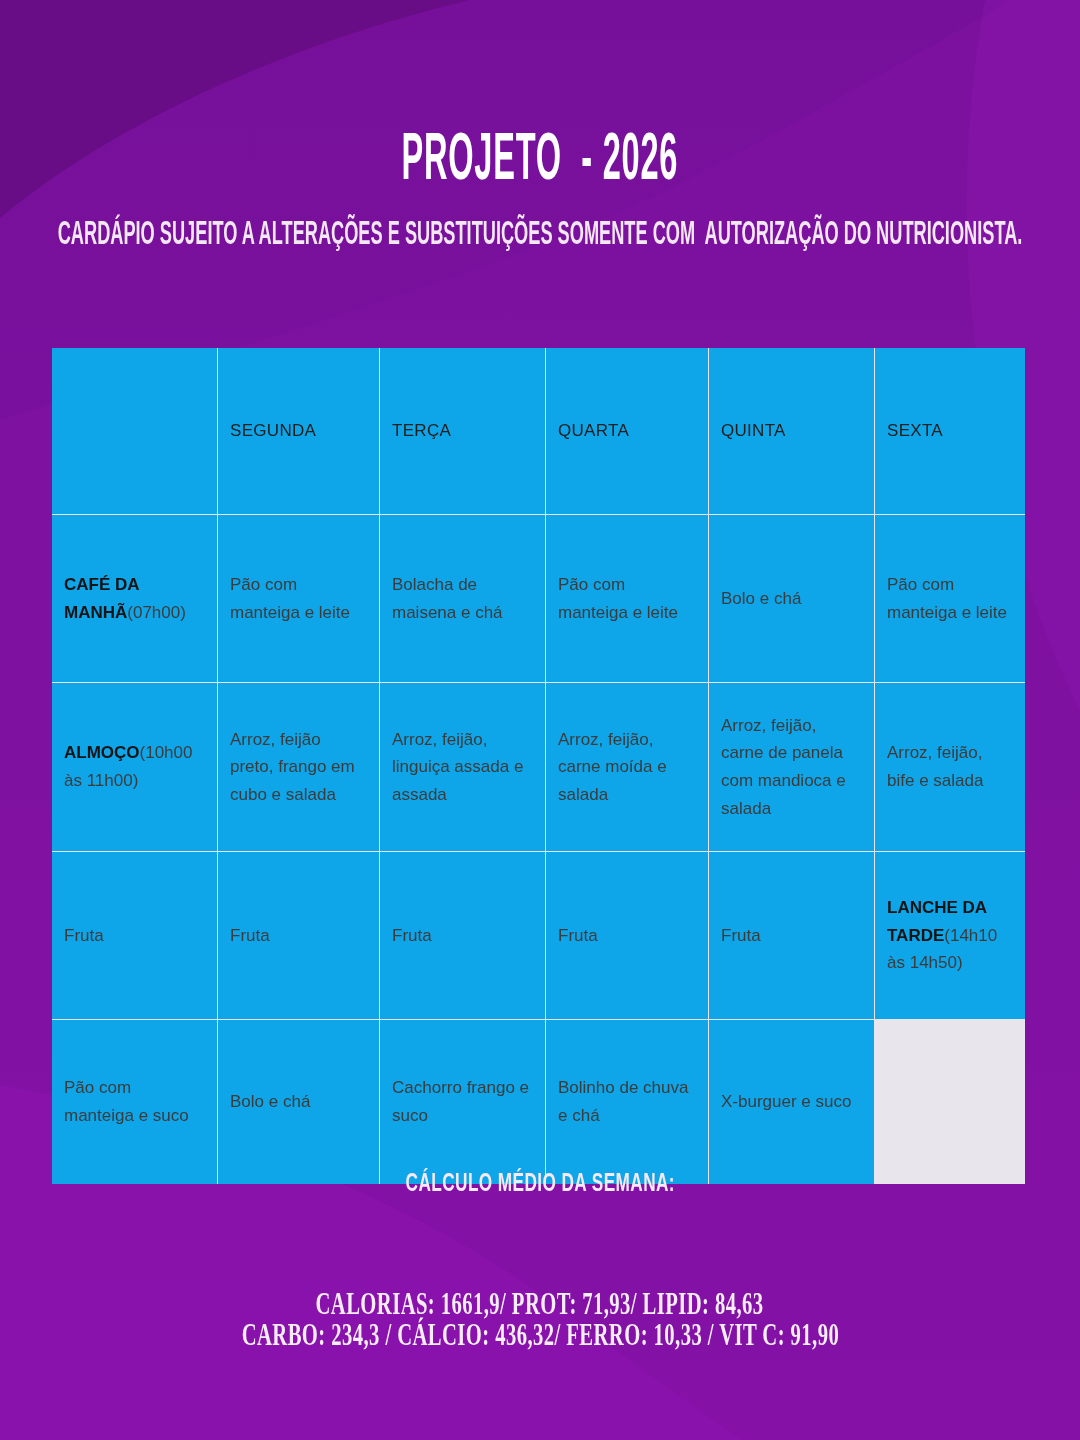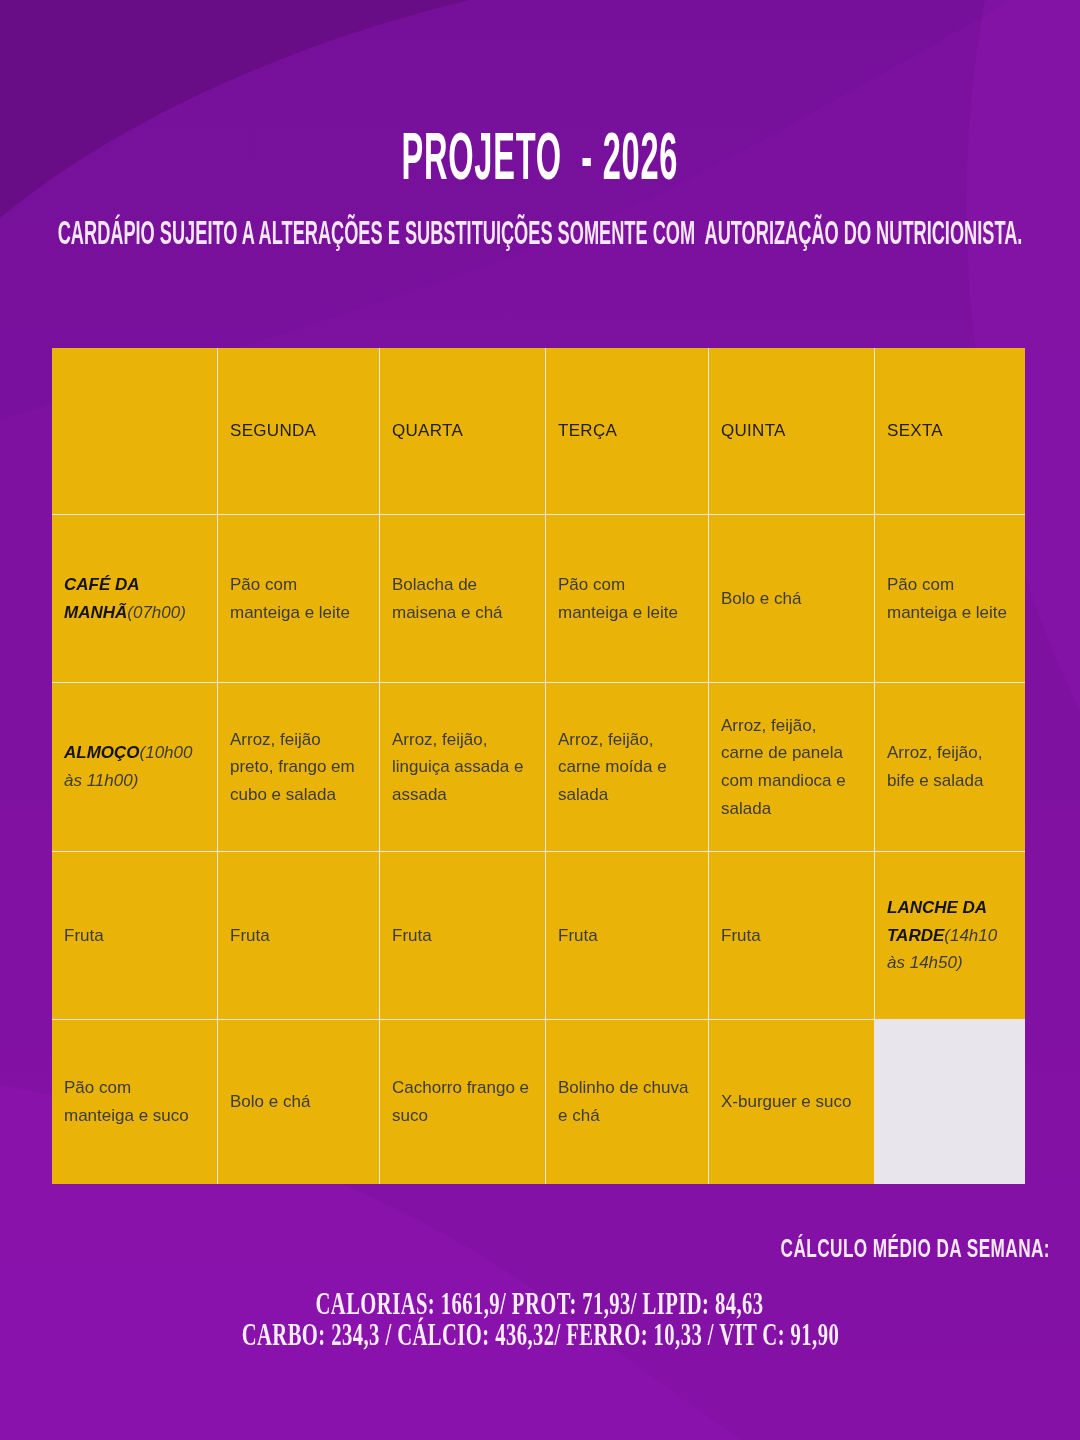--- a/index.html
+++ b/index.html
@@ -49,21 +49,21 @@
   }
 
   .subtitle-wrap { top: 202px; height: 62px; }
   .subtitle-wrap .display-type {
     font-size: 26px;
     color: #f4e7f4;
     letter-spacing: 0px;
     transform: scale(0.70, 1.28);
   }
 
-  .calc-heading-wrap { top: 1222px; height: 52px; justify-content: flex-end; }
+  .calc-heading-wrap { top: 1156px; height: 52px; }
   .calc-heading-wrap .display-type {
     font-size: 21px;
     color: #f6e9f5;
     letter-spacing: 0.5px;
     transform: scale(0.82, 1.25);
   }
 
   .stat-type {
     display: inline-block;
     font-family: "Liberation Serif", serif;
@@ -83,35 +83,34 @@
     left: 52px;
     top: 348px;
     width: 973px;
     display: grid;
     grid-template-columns: 165px 161px 165px 162px 165px 150px;
     grid-template-rows: 166px 167px 168px 167px 164px;
     gap: 1px;
     background: #e9e5ec; 
   }
   .cell {
-    background: #eab308;
+    background: #0ea5e9;
     display: flex;
     align-items: center;
     padding: 10px 12px;
     font-size: 17px;
     line-height: 1.62;
     color: #3c3c3c;
   }
   .cell-inner { display: block; }
   .head-cell { color: #202020; letter-spacing: 0.3px; }
   .label-cell {
     padding-right: 16px;
     overflow-wrap: anywhere;
     word-break: break-word;
-    font-style: italic;
   }
   .label-cell .meal-name { font-weight: 700; color: #141414; }
   .label-cell .meal-time { font-weight: 400; color: #3c3c3c; }
 </style>
 </head>
 <body>
 
 <svg class="bg" viewBox="0 0 1080 1440" preserveAspectRatio="none" aria-hidden="true">
   <defs>
     <linearGradient id="baseGrad" x1="0" y1="0" x2="0" y2="1">
@@ -138,22 +137,22 @@
   </div>
 
   <div class="line-wrap subtitle-wrap">
     <span class="display-type">CARDÁPIO SUJEITO A ALTERAÇÕES E SUBSTITUIÇÕES SOMENTE COM  AUTORIZAÇÃO DO NUTRICIONISTA.</span>
   </div>
 
   <div class="menu-table">
 
     <div class="cell"></div>
     <div class="cell head-cell">SEGUNDA</div>
+    <div class="cell head-cell">TERÇA</div>
     <div class="cell head-cell">QUARTA</div>
-    <div class="cell head-cell">TERÇA</div>
     <div class="cell head-cell">QUINTA</div>
     <div class="cell head-cell">SEXTA</div>
 
     <div class="cell label-cell">
       <span class="cell-inner"><span class="meal-name">CAFÉ DA MANHÃ</span><span class="meal-time">(07h00)</span></span>
     </div>
     <div class="cell">Pão com manteiga e leite</div>
     <div class="cell">Bolacha de maisena e chá</div>
     <div class="cell">Pão com manteiga e leite</div>
     <div class="cell">Bolo e chá</div>

